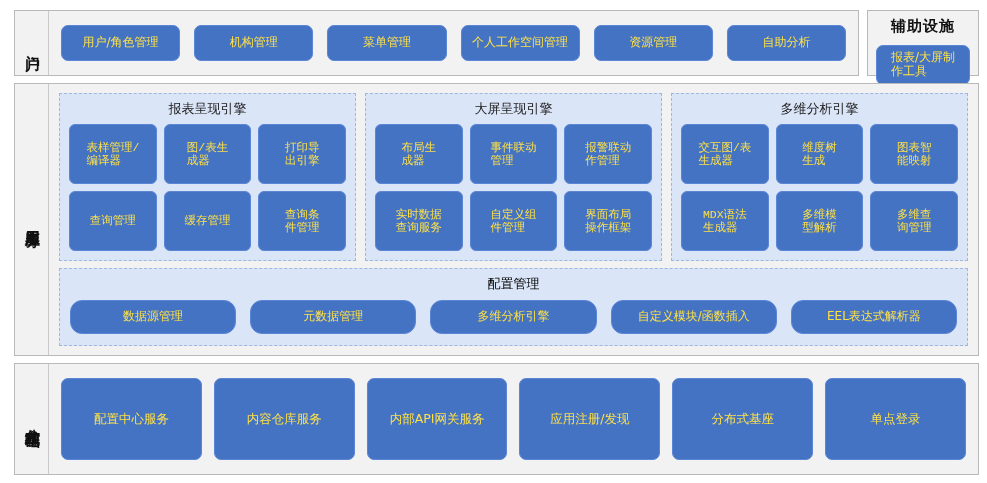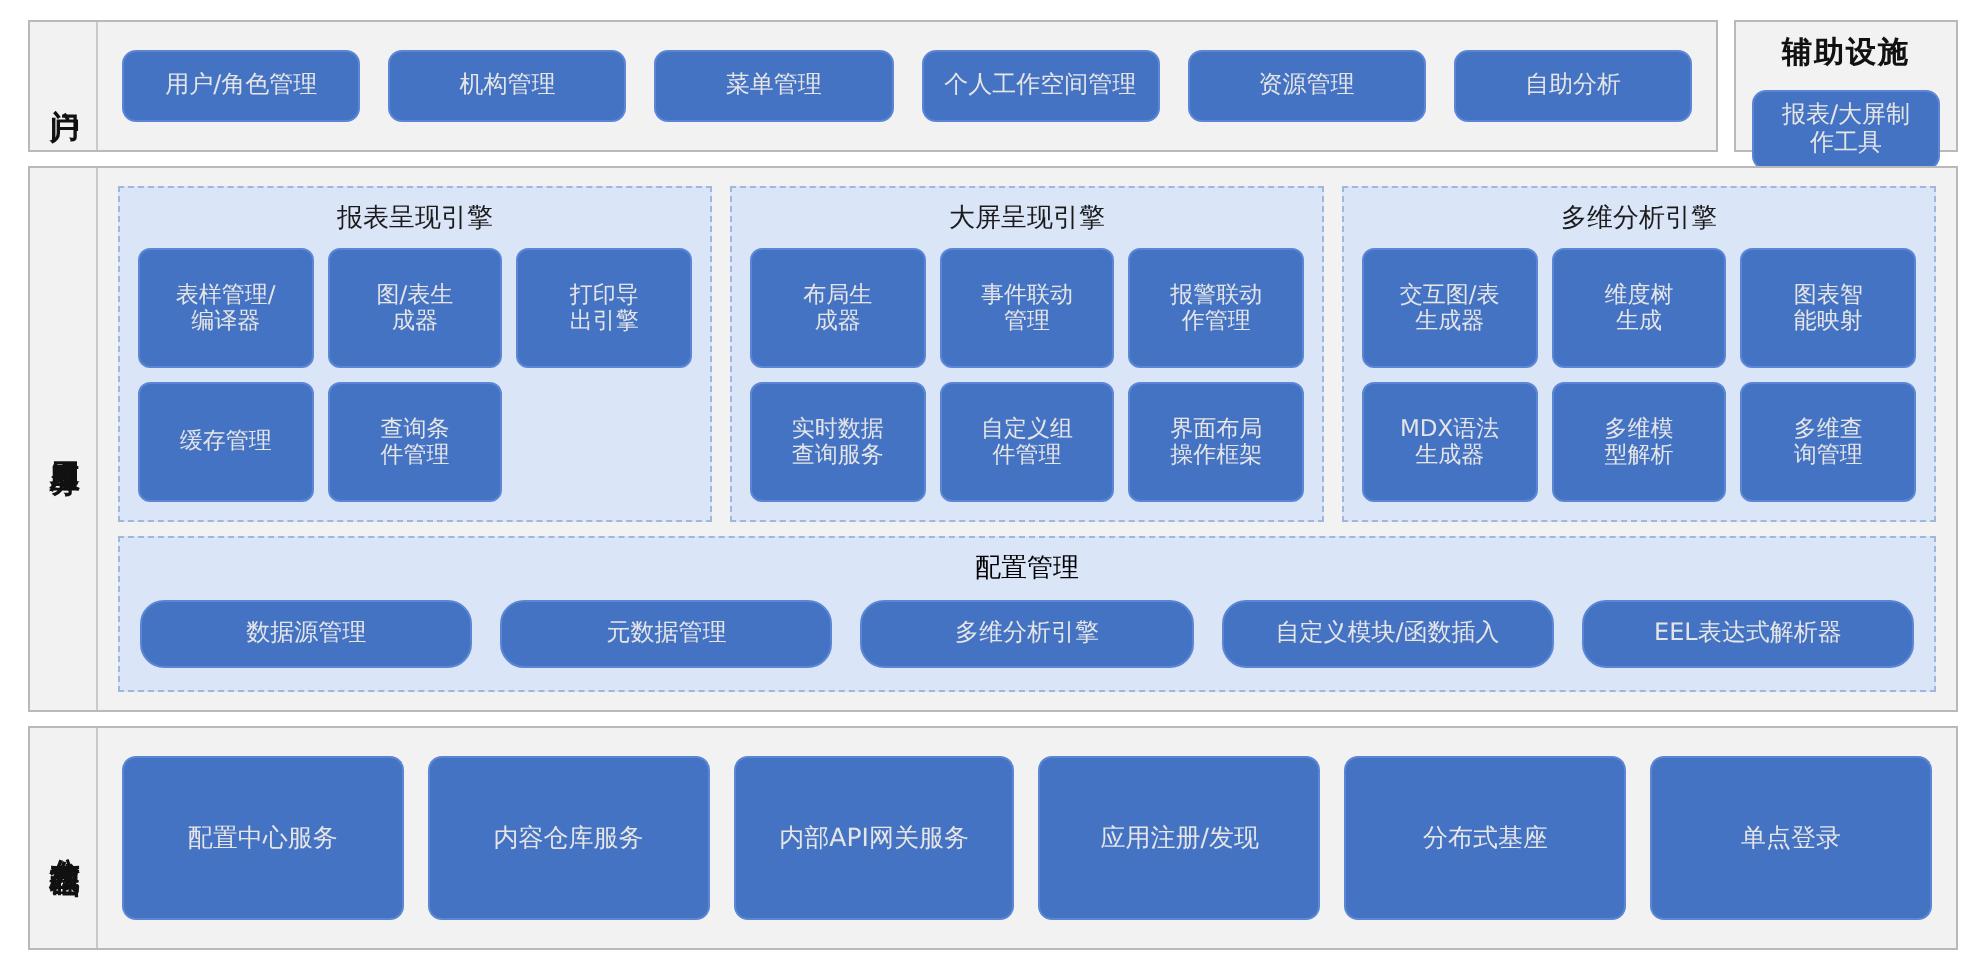--- a/index.html
+++ b/index.html
@@ -40,31 +40,31 @@
     box-sizing:border-box;
     user-select:none;
   }
   .band-body{flex:1;display:flex;box-sizing:border-box;}
 
   
   .bx{
     background:#4573c4;
     border:1px solid #5b86d6;
     border-radius:7px;
-    color:#e5e5e5;
+    color:#fde047;
     font-size:12px;
     line-height:1.15;
     display:flex;align-items:center;justify-content:center;
-    text-align:center;
+    text-align:left;
     box-sizing:border-box;
     padding:2px 4px;
     white-space:pre-line;
     cursor:pointer;
   }
-  .bx.sm{font-size:11.5px;border-radius:6px;}
+  .bx.sm{font-size:11.5px;border-radius:6px;font-family:Liberation Mono, monospace;}
 
   
   .toprow{display:flex;gap:8px;height:66px;}
   .portal{flex:1;}
   .portal .band-body{
     align-items:center;
     gap:14px;
     padding:0 12px;
   }
   .portal .bx{height:36px;flex:1;}
@@ -174,20 +174,21 @@
 
           <div class="engine">
             <div class="engine-title">报表呈现引擎</div>
             <div class="engine-grid">
               <div class="bx sm">表样管理/
 编译器</div>
               <div class="bx sm">图/表生
 成器</div>
               <div class="bx sm">打印导
 出引擎</div>
+              <div class="bx sm">查询管理</div>
               <div class="bx sm">缓存管理</div>
               <div class="bx sm">查询条
 件管理</div>
             </div>
           </div>
 
           <div class="engine">
             <div class="engine-title">大屏呈现引擎</div>
             <div class="engine-grid">
               <div class="bx sm">布局生

